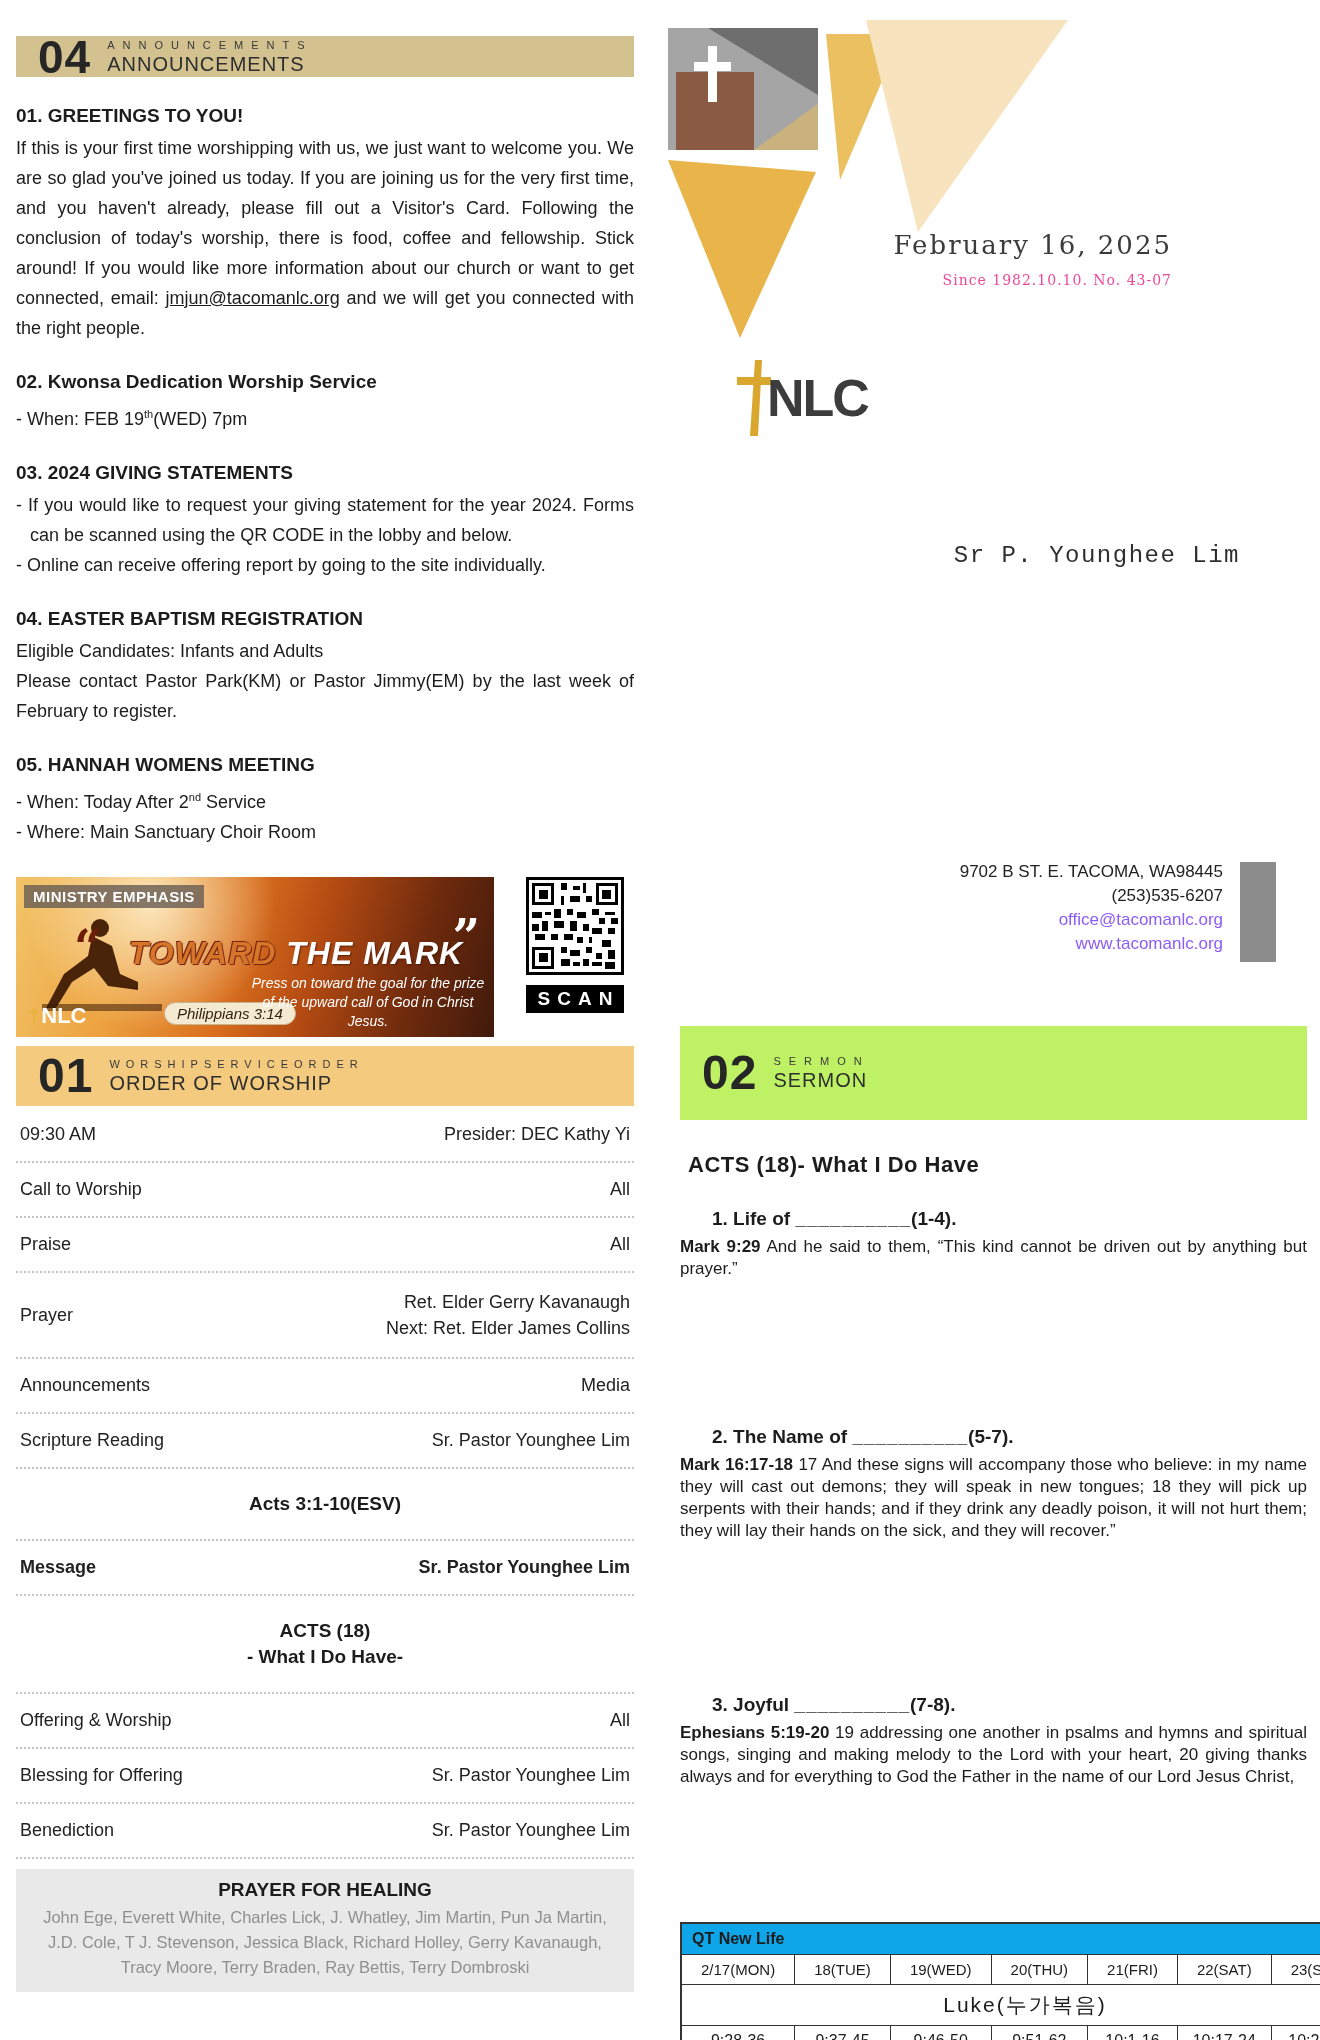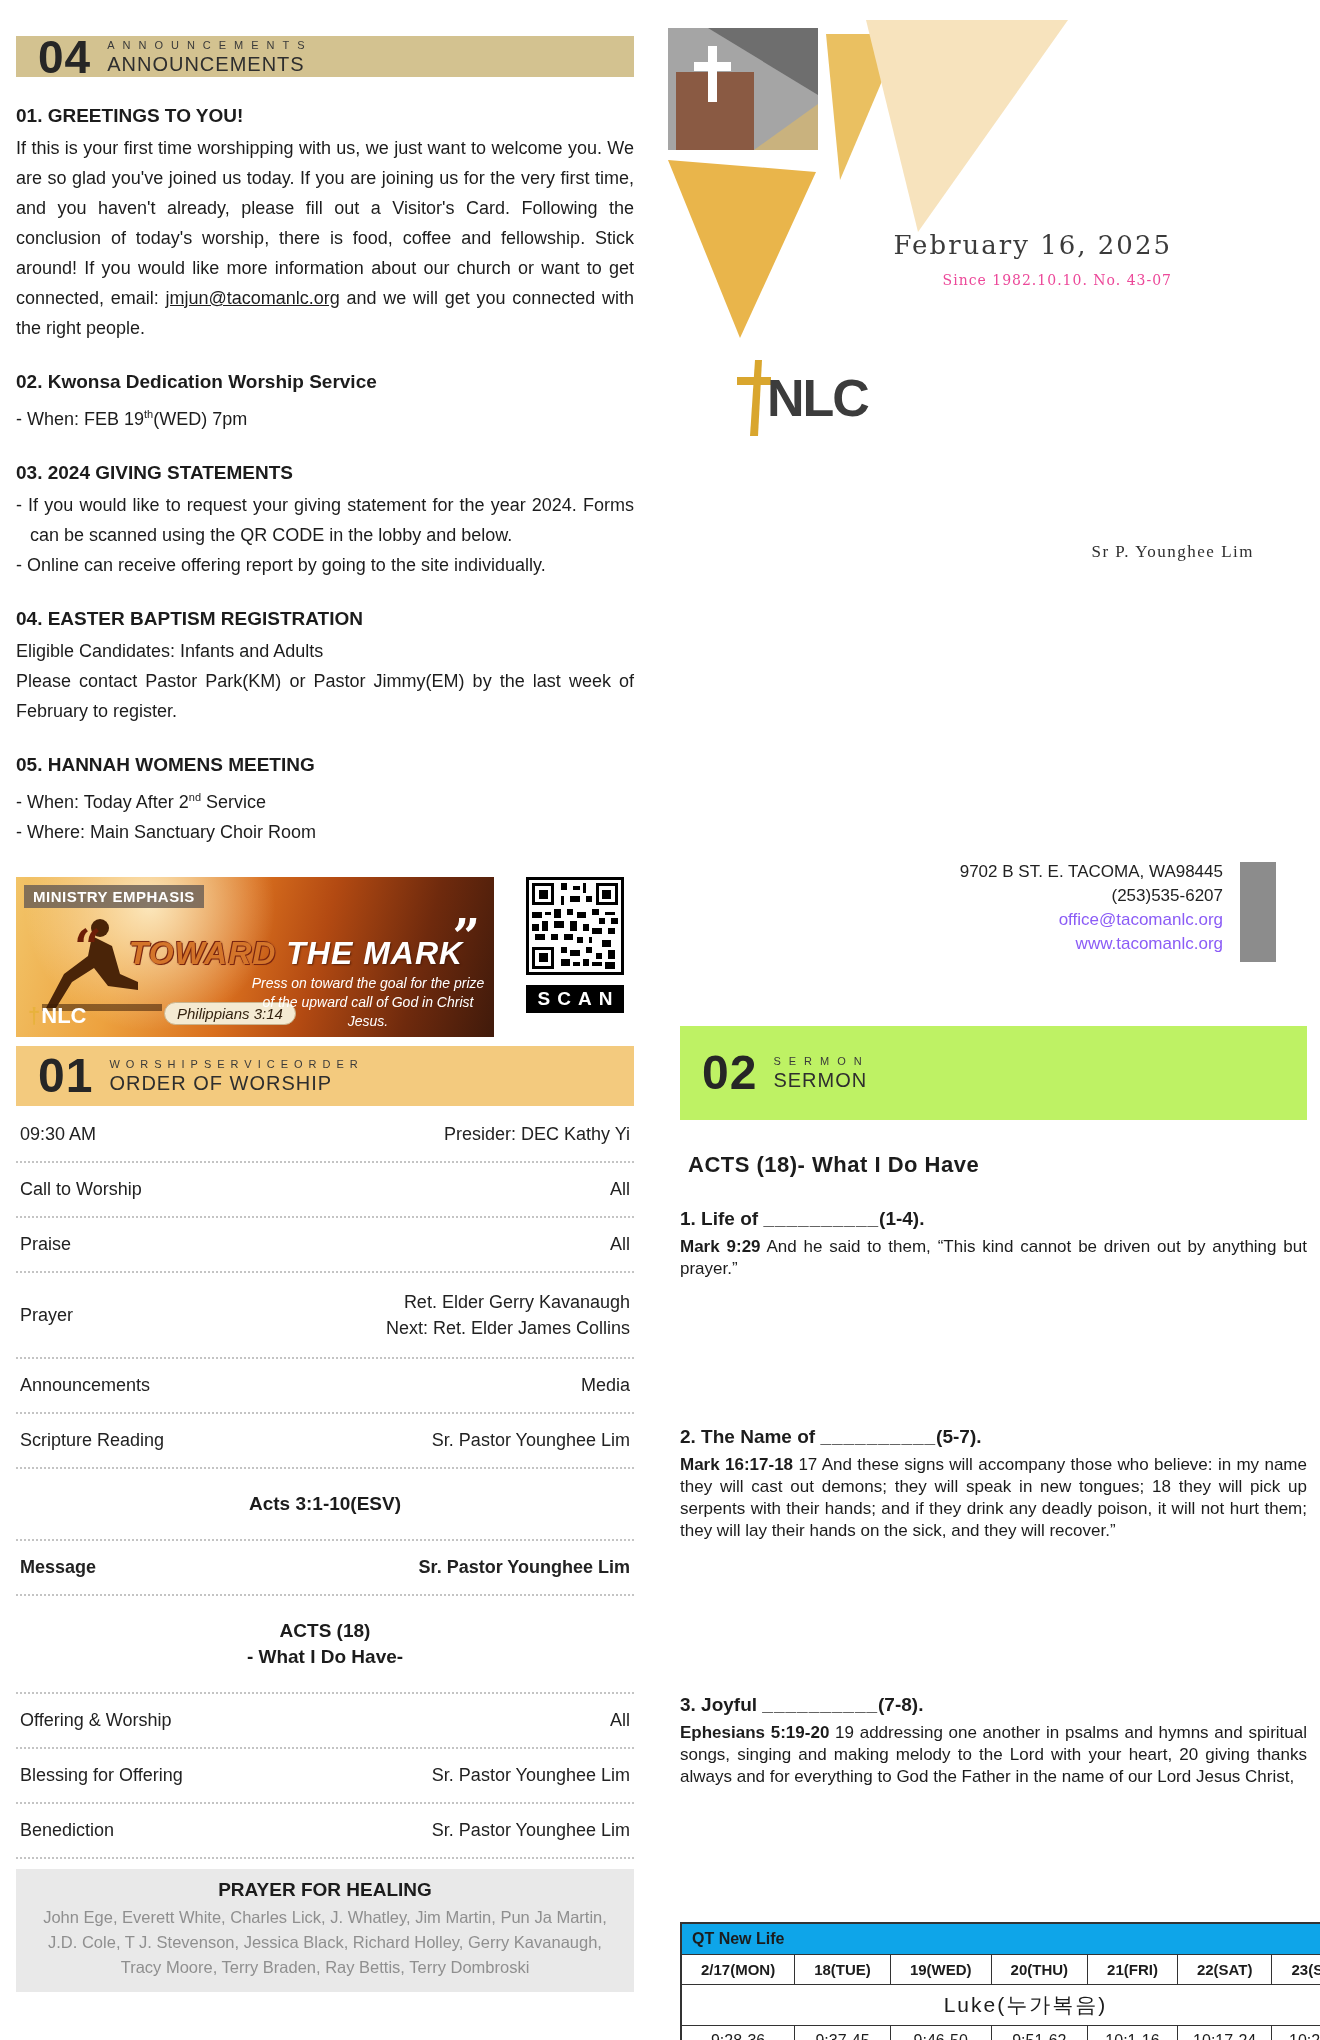--- a/index.html
+++ b/index.html
@@ -60,22 +60,22 @@
   
   .mast{left:680px;top:0;width:640px;height:1010px;}
   .collage{position:absolute;left:-12px;top:20px;}
   .date{position:absolute;top:230px;right:148px;font-family:"DejaVu Serif","Liberation Serif",serif;
     font-size:26px;letter-spacing:2px;color:#3b3b3b;}
   .since{position:absolute;top:272px;right:148px;font-family:"DejaVu Serif","Liberation Serif",serif;
     font-size:14px;color:#ec4899;letter-spacing:1px;}
   .logo{position:absolute;top:360px;left:55px;display:flex;align-items:center;}
   .logo .acr{font-size:52px;font-weight:900;color:#3c3c3c;letter-spacing:-2px;line-height:1;margin-left:-8px;}
   .logo .names{margin-left:10px;font-weight:bold;color:#474747;font-size:28px;line-height:31px;letter-spacing:0px;}
-  .pastor{position:absolute;top:542px;right:66px;font-family:Liberation Serif, serif;
-    font-size:17px;letter-spacing:1.5px;color:#2f2f2f;}
+  .pastor{position:absolute;top:542px;right:80px;font-family:Liberation Mono, monospace;
+    font-size:24px;letter-spacing:1.5px;color:#2f2f2f;}
   .addr{position:absolute;top:860px;right:97px;text-align:right;font-size:17px;line-height:24px;color:#222;}
   .addr a{color:#8b5cf6;text-decoration:none;}
   .graybar{position:absolute;top:862px;right:44px;width:36px;height:100px;background:#8c8c8c;}
 
   
   .wor{left:16px;top:1046px;width:618px;}
   .wor .band{height:60px;background:#f3ca7e;}
   .rows{margin-top:2px;}
   .row{display:flex;justify-content:space-between;align-items:center;
     padding:16px 4px;border-bottom:2px dotted #c4c4c4;font-size:18px;}
@@ -88,33 +88,33 @@
   .row.strong,.row.strong .rr{font-weight:bold;}
   .healing{background:#e9e9e9;margin-top:10px;padding:10px 18px 12px 18px;}
   .healing .ht{text-align:center;font-weight:bold;font-size:19px;margin-bottom:4px;}
   .healing .hn{text-align:center;font-size:16.5px;line-height:25px;color:#8f8f8f;}
 
   
   .ser{left:680px;top:1026px;width:627px;height:1014px;}
   .ser .band{height:94px;background:#bef264;}
   .sheading{margin:32px 0 0 8px;font-size:22px;font-weight:bold;letter-spacing:0.5px;}
   .spoint{margin-top:26px;}
-  .slead{font-size:19px;font-weight:bold;}
+  .slead{font-size:19px;font-weight:bold;margin-left:32px;}
   .slead .blank{letter-spacing:1px;}
   .sref{font-weight:bold;}
   .stext{font-size:17px;line-height:22px;text-align:justify;margin-top:6px;}
   .gap1{margin-top:30px;}
   .gap2{margin-top:146px;}
   .gap3{margin-top:152px;}
 
   
   .qt{position:absolute;top:896px;left:0;right:0;border:2px solid #333;border-collapse:collapse;width:100%;}
   .qt td{border:1px solid #333;text-align:center;font-size:15px;padding:4px 2px;}
   .qt .qtitle{text-align:left;background:#0ea5e9;font-weight:bold;font-size:16px;padding:6px 10px;}
-  .qt .qday{font-weight:bold;font-size:15px;padding:6px 19px;}
+  .qt .qday{font-weight:normal;font-size:15px;padding:6px 19px;}
   .qt .qbook{font-size:21px;letter-spacing:2px;padding:6px 2px;}
   .qt .qread{font-size:16px;padding:6px 2px;}
 </style>
 </head>
 <body>
 
 <div class="quad ann">
   <div class="band">
     <div class="num">04</div>
     <div class="titles">

